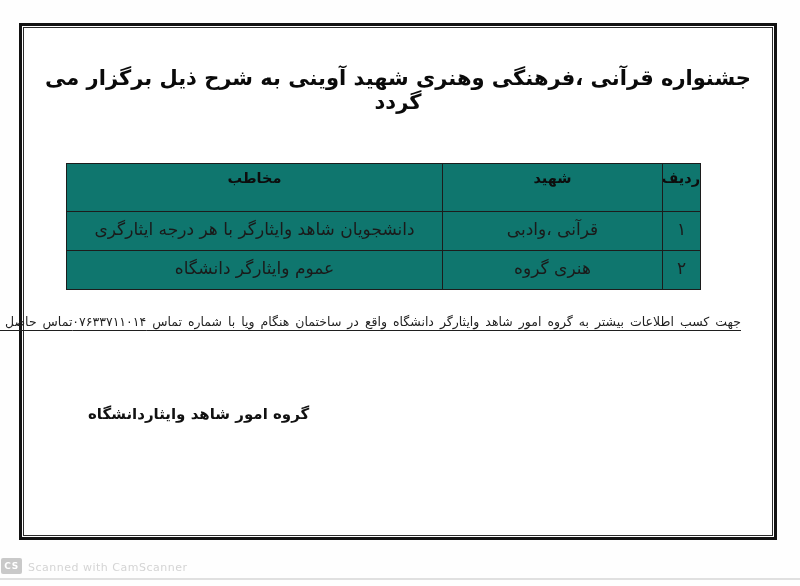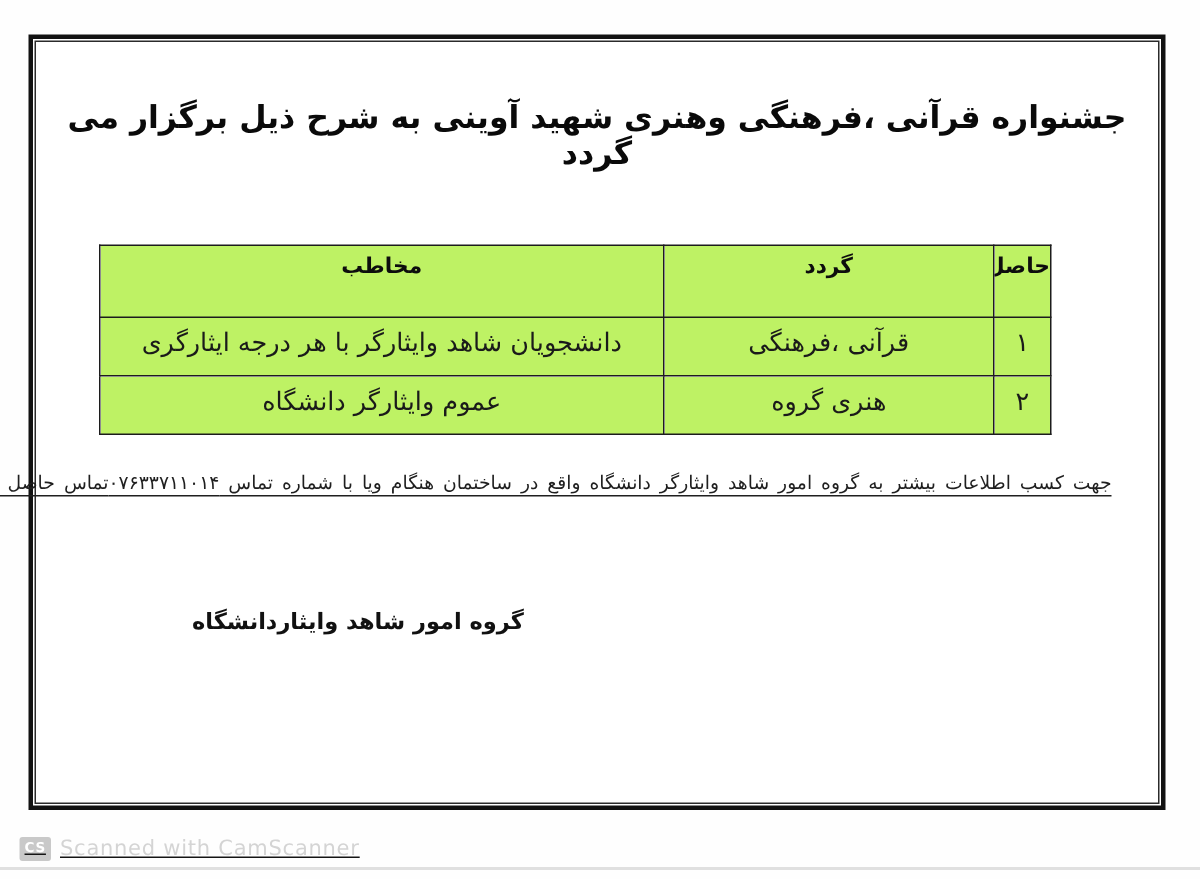--- a/index.html
+++ b/index.html
@@ -44,21 +44,21 @@
     left: 44px; top: 137px;
     width: 634px;
     border-collapse: collapse;
     table-layout: fixed;
     direction: rtl;
   }
   table.program th, table.program td {
     border: 1.5px solid #1c1c1c;
     text-align: center;
     vertical-align: top;
-    background: #bef264;
+    background: #0f766e;
     overflow: hidden;
   }
   table.program th {
     height: 48px;
     padding-top: 6px;
     font-size: 14.5px;
     font-weight: bold;
     color: #0d0d0d;
   }
   table.program td {
@@ -82,46 +82,44 @@
   }
 
   .signature {
     position: absolute;
     top: 379px; left: 66px;
     direction: rtl;
     font-size: 15px;
     font-weight: bold;
     color: #111111;
     letter-spacing: 0.2px;
-    margin-left: 40px;
   }
 
   
   .watermark {
     position: absolute;
-    left: 13px; top: 558px;
+    left: 1px; top: 558px;
     display: flex;
     align-items: flex-end;
     gap: 6px;
-    text-decoration: underline;
   }
   .cs-badge {
     display: inline-block;
     width: 21px; height: 16px;
     background: #c9c9c9;
     border-radius: 2px;
     color: #ffffff;
     font-size: 9px;
     font-weight: bold;
     line-height: 16px;
     text-align: center;
     letter-spacing: 0.5px;
   }
   .cs-text {
-    font-size: 14px;
+    font-size: 11px;
     color: #d4d4d4;
     letter-spacing: 0.5px;
   }
   .bottom-divider {
     position: absolute;
     left: 0; top: 578px;
     width: 100%; height: 2px;
     background: #e0e0e0;
   }
 </style>
@@ -136,29 +134,29 @@
     <h1 class="doc-title">جشنواره قرآنی ،فرهنگی وهنری شهید آوینی به شرح ذیل برگزار می گردد</h1>
 
     <table class="program" dir="rtl">
       <colgroup>
         <col style="width:38px">
         <col style="width:220px">
         <col style="width:376px">
       </colgroup>
       <thead>
         <tr>
-          <th>حاصل</th>
-          <th>گردد</th>
+          <th>ردیف</th>
+          <th>شهید</th>
           <th>مخاطب</th>
         </tr>
       </thead>
       <tbody>
         <tr>
           <td>۱</td>
-          <td>قرآنی ،فرهنگی</td>
+          <td>قرآنی ،وادبی</td>
           <td>دانشجویان شاهد وایثارگر با هر درجه ایثارگری</td>
         </tr>
         <tr>
           <td>۲</td>
           <td>هنری گروه</td>
           <td>عموم وایثارگر دانشگاه</td>
         </tr>
       </tbody>
     </table>
 

